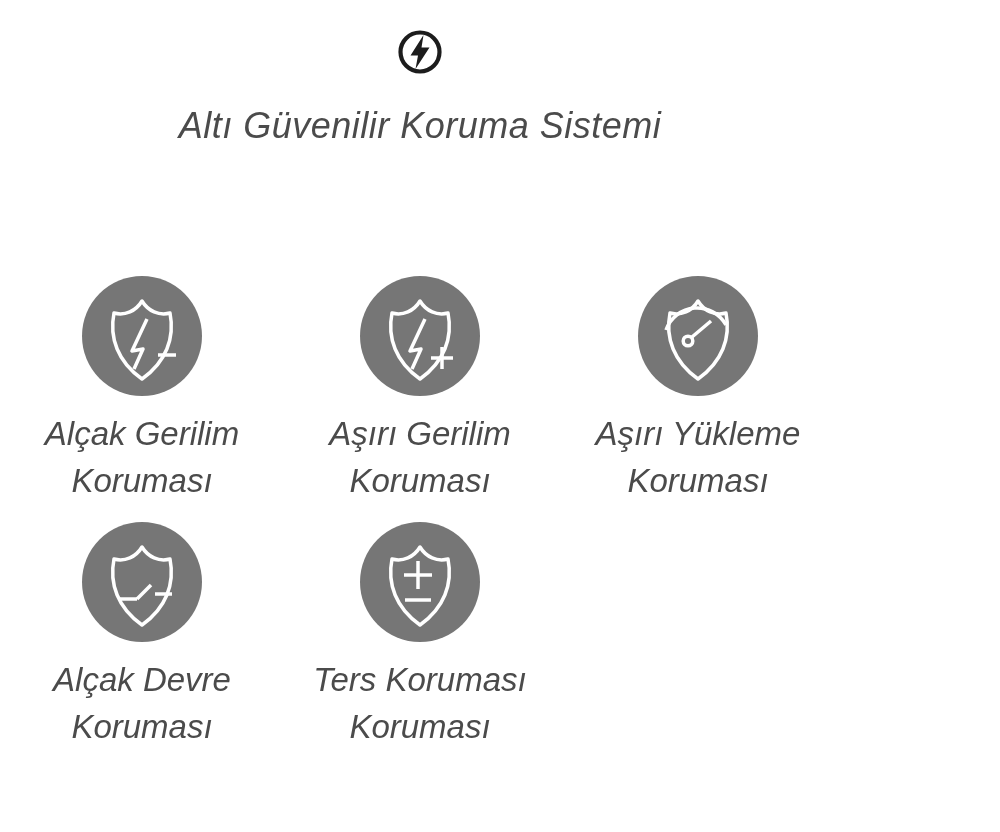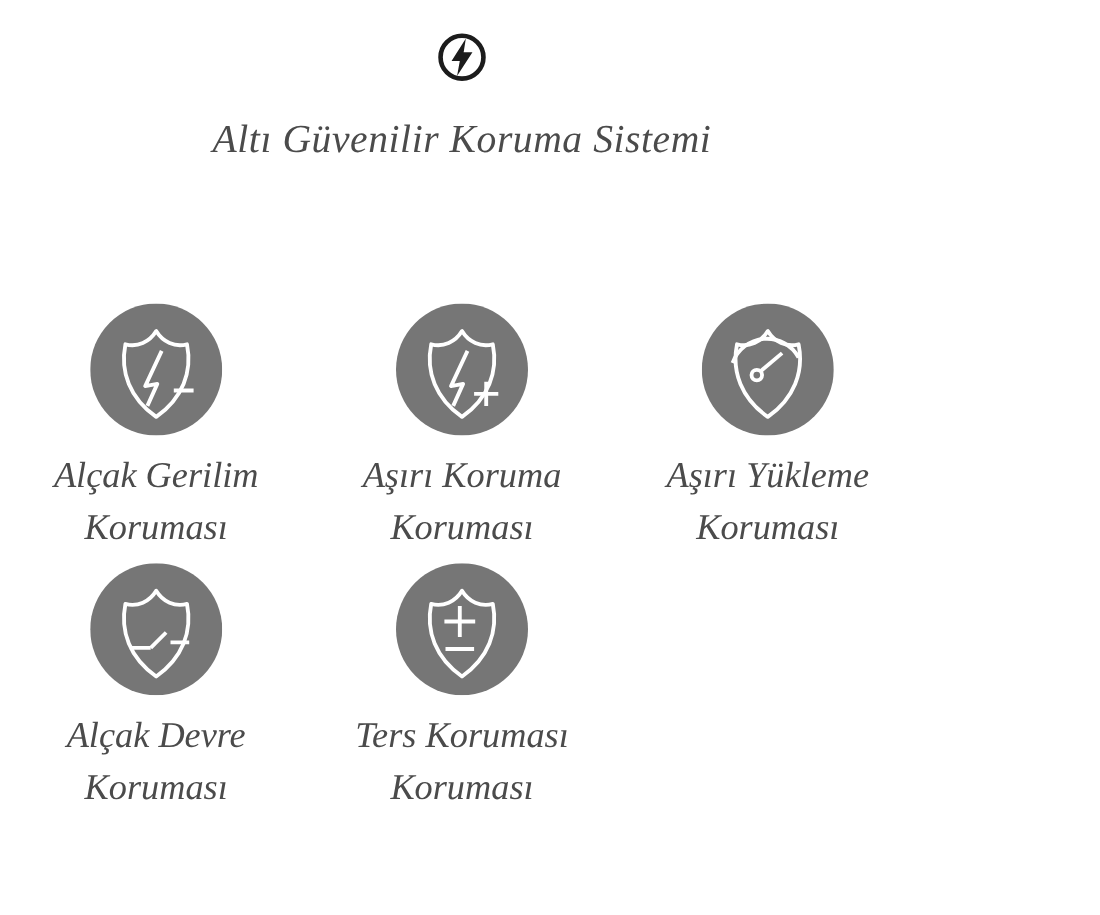--- a/index.html
+++ b/index.html
@@ -1,21 +1,21 @@
 <!DOCTYPE html>
 <html style="--bg: #ffffff; --text-color: #4b4b4b;"><head>
 <meta charset="utf-8">
 <style>
   html,body { margin:0; padding:0; background:#ffffff; }
   .page {
     position:relative;
     width:840px; height:832px;
     background:var(--bg,#ffffff);
     overflow:hidden;
-    font-family:Liberation Serif, serif;
+    font-family:Liberation Sans, sans-serif;
   }
   .badge {
     width:48px; height:48px;
     margin:28px auto 0;
   }
   .badge svg { display:block; }
   .title {
     margin:26px 0 0;
     text-align:center;
     font-style:italic;
@@ -23,21 +23,21 @@
     font-size:36px;
     line-height:48px;
     letter-spacing:0.5px;
     color:var(--text-color,#4b4b4b);
   }
   .grid {
     margin:126px auto 0;
     display:grid;
     grid-template-columns:repeat(3,278px);
     justify-content:center;
-    row-gap:8px;
+    row-gap:18px;
   }
   .cell {
     display:flex;
     flex-direction:column;
     align-items:center;
   }
   .icon-wrap { width:120px; height:120px; }
   .icon-wrap svg { display:block; }
   .label {
     margin-top:14px;
@@ -88,21 +88,21 @@
             <circle cx="60" cy="60" r="60" fill="#767676"></circle>
             <g fill="none" stroke="#ffffff" stroke-width="3.5" stroke-linejoin="round">
               <path d="M60 25 C54 35 43 40 32 37 C27 62 36 86 60 103 C84 86 93 62 88 37 C77 40 66 35 60 25 Z"></path>
               <polyline points="65,43 50,75 61,73 52,93"></polyline>
               <line x1="71" y1="82" x2="93" y2="82"></line>
               <line x1="82" y1="71" x2="82" y2="93"></line>
             </g>
           </svg>
         </div>
       <div class="label">
-        <span class="line">Aşırı Koruma</span>
+        <span class="line">Aşırı Gerilim</span>
         <span class="line">Koruması</span>
       </div>
     </div>
 
     <div class="cell">
       <div class="icon-wrap">
           <svg width="120" height="120" viewBox="0 0 120 120">
             <circle cx="60" cy="60" r="60" fill="#767676"></circle>
             <g fill="none" stroke="#ffffff" stroke-width="3.5" stroke-linejoin="round">
               <path d="M60 25 C54 35 43 40 32 37 C27 62 36 86 60 103 C84 86 93 62 88 37 C77 40 66 35 60 25 Z"></path>

